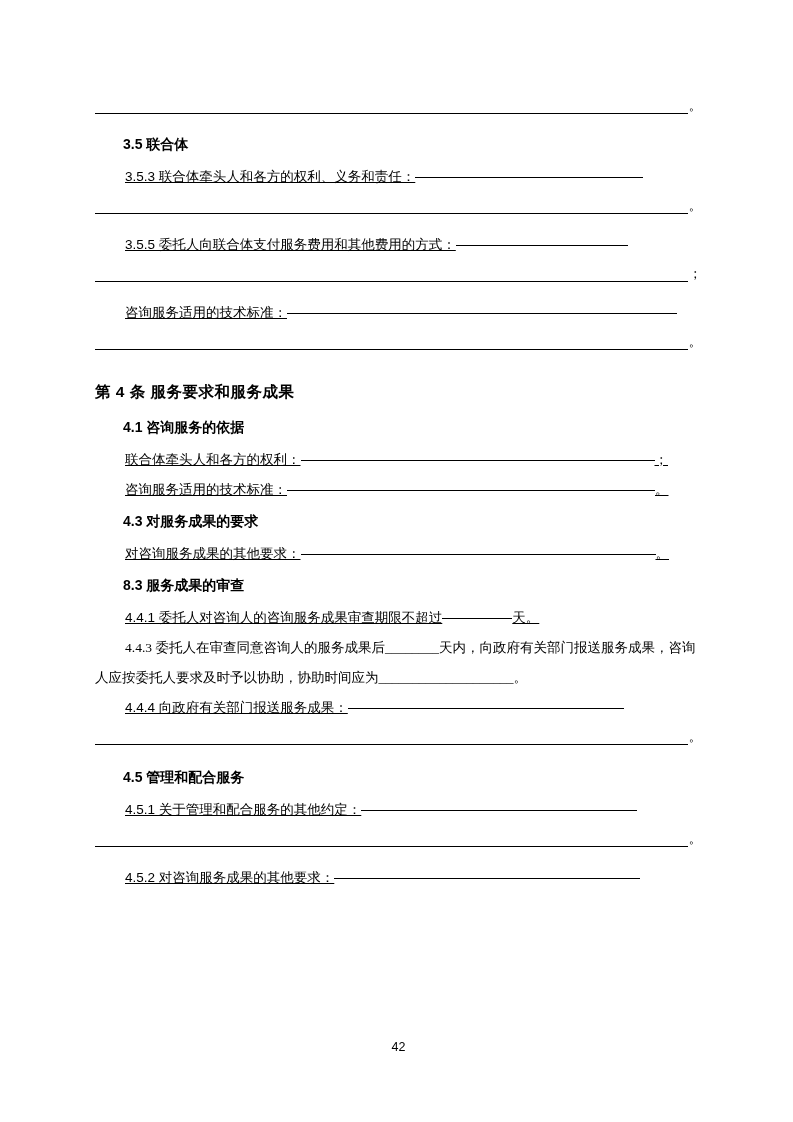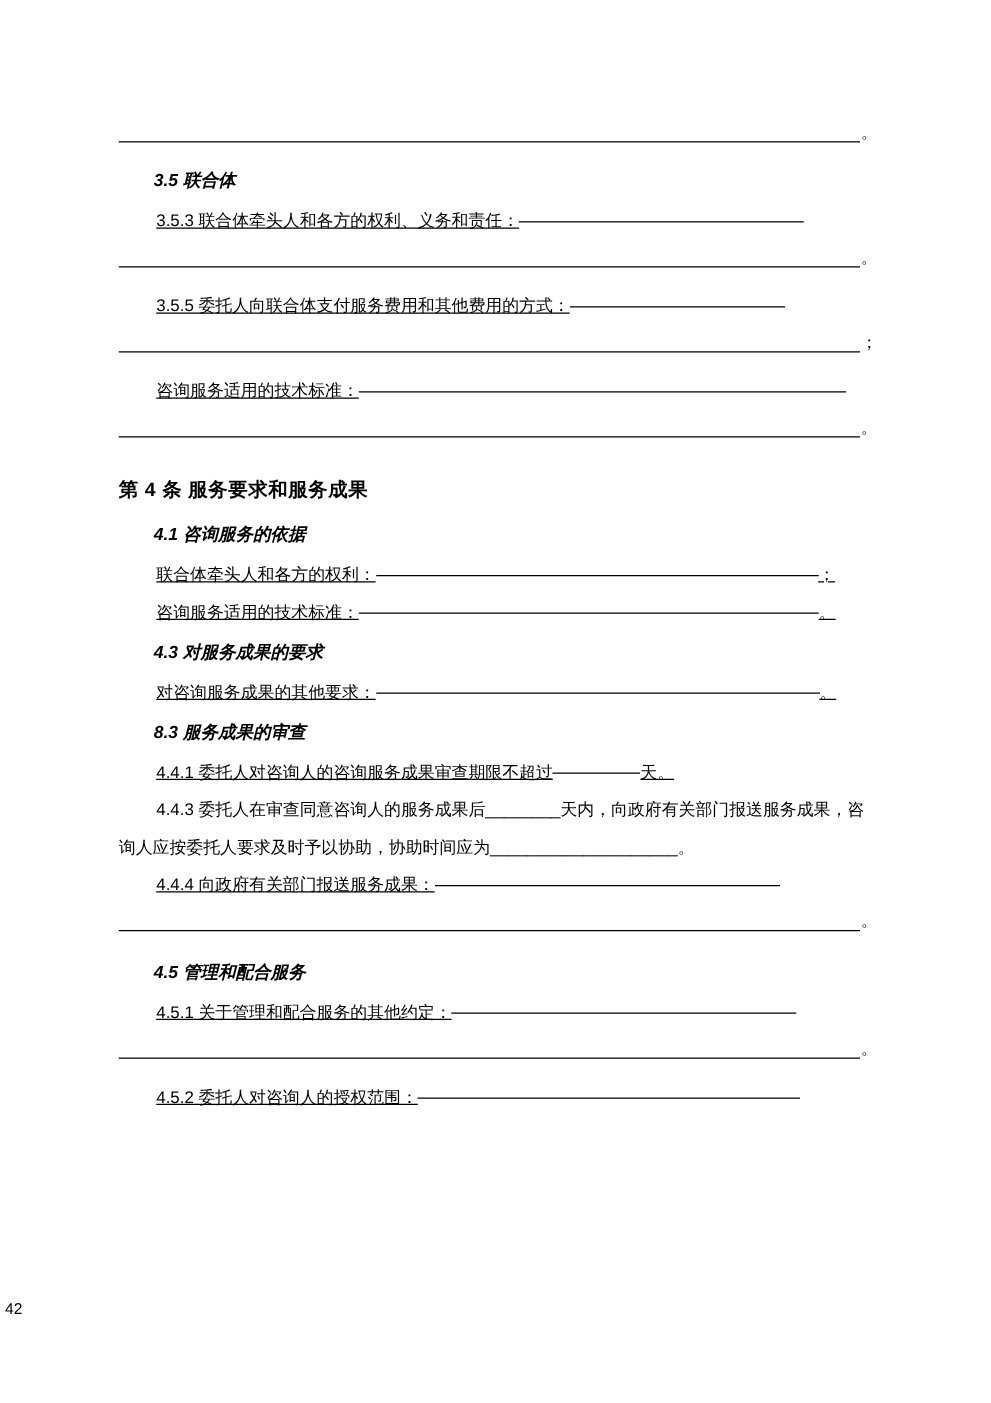--- a/index.html
+++ b/index.html
@@ -50,21 +50,21 @@
     font-size: 15.5px;
     letter-spacing: 0.5px;
     margin: 0;
   }
   .heading-lv2 {
     font-weight: bold;
     font-size: 14px;
     margin: 0;
   }
 
-  .indent1 { padding-left: 28px; font-style: italic; }
+  .indent1 { padding-left: 28px; }
   .indent2 { padding-left: 30px; text-decoration: underline; }
 
   .gap-s { height: 8px; }
   .gap-m { height: 16px; }
   .gap-l { height: 24px; }
 
   
   .rule-line {
     position: relative;
     height: 30px;
@@ -88,20 +88,21 @@
   .para {
     font-size: 13.5px;
     line-height: 30px;
   }
 
   .pagenum {
     position: absolute;
     left: 4px;
     right: 0;
     top: 1040px;
+    text-align: center;
     font-size: 12.5px;
   }
 </style>
 </head>
 <body>
 
 <div class="page">
   <div class="content">
 
     <div class="rule-line" style="margin-bottom:6px;">
@@ -174,21 +175,21 @@
     <div class="gap-s"></div>
 
     <div class="heading-lv2 indent1">8.3 服务成果的审查</div>
 
     <div class="gap-s"></div>
 
     <div class="row indent2">
       <span>4.4.1 委托人对咨询人的咨询服务成果审查期限不超过</span><span class="rule" style="width:70px;"></span><span class="tail">天。</span>
     </div>
 
-    <div class="para" style="text-indent:30px;">4.4.3 委托人在审查同意咨询人的服务成果后________天内，向政府有关部门报送服务成果，咨询人应按委托人要求及时予以协助，协助时间应为____________________。</div>
+    <div class="para" style="text-indent:30px;font-family:Liberation Serif, serif;">4.4.3 委托人在审查同意咨询人的服务成果后________天内，向政府有关部门报送服务成果，咨询人应按委托人要求及时予以协助，协助时间应为____________________。</div>
 
     <div class="row indent2">
       <span>4.4.4 向政府有关部门报送服务成果：</span><span class="rule" style="width:276px;"></span>
     </div>
     <div class="rule-line">
       <span class="line-inner"></span>
       <span class="punct">。</span>
     </div>
 
     <div class="gap-m"></div>
@@ -201,19 +202,19 @@
       <span>4.5.1 关于管理和配合服务的其他约定：</span><span class="rule" style="width:276px;"></span>
     </div>
     <div class="rule-line">
       <span class="line-inner"></span>
       <span class="punct">。</span>
     </div>
 
     <div class="gap-s"></div>
 
     <div class="row indent2">
-      <span>4.5.2 委托人对咨询人的授权范围：</span><span class="rule" style="width:306px;"></span>
+      <span>4.5.2 对咨询服务成果的其他要求：</span><span class="rule" style="width:306px;"></span>
     </div>
 
   </div>
 
   <div class="pagenum">42</div>
 </div>
 
 </body></html>

